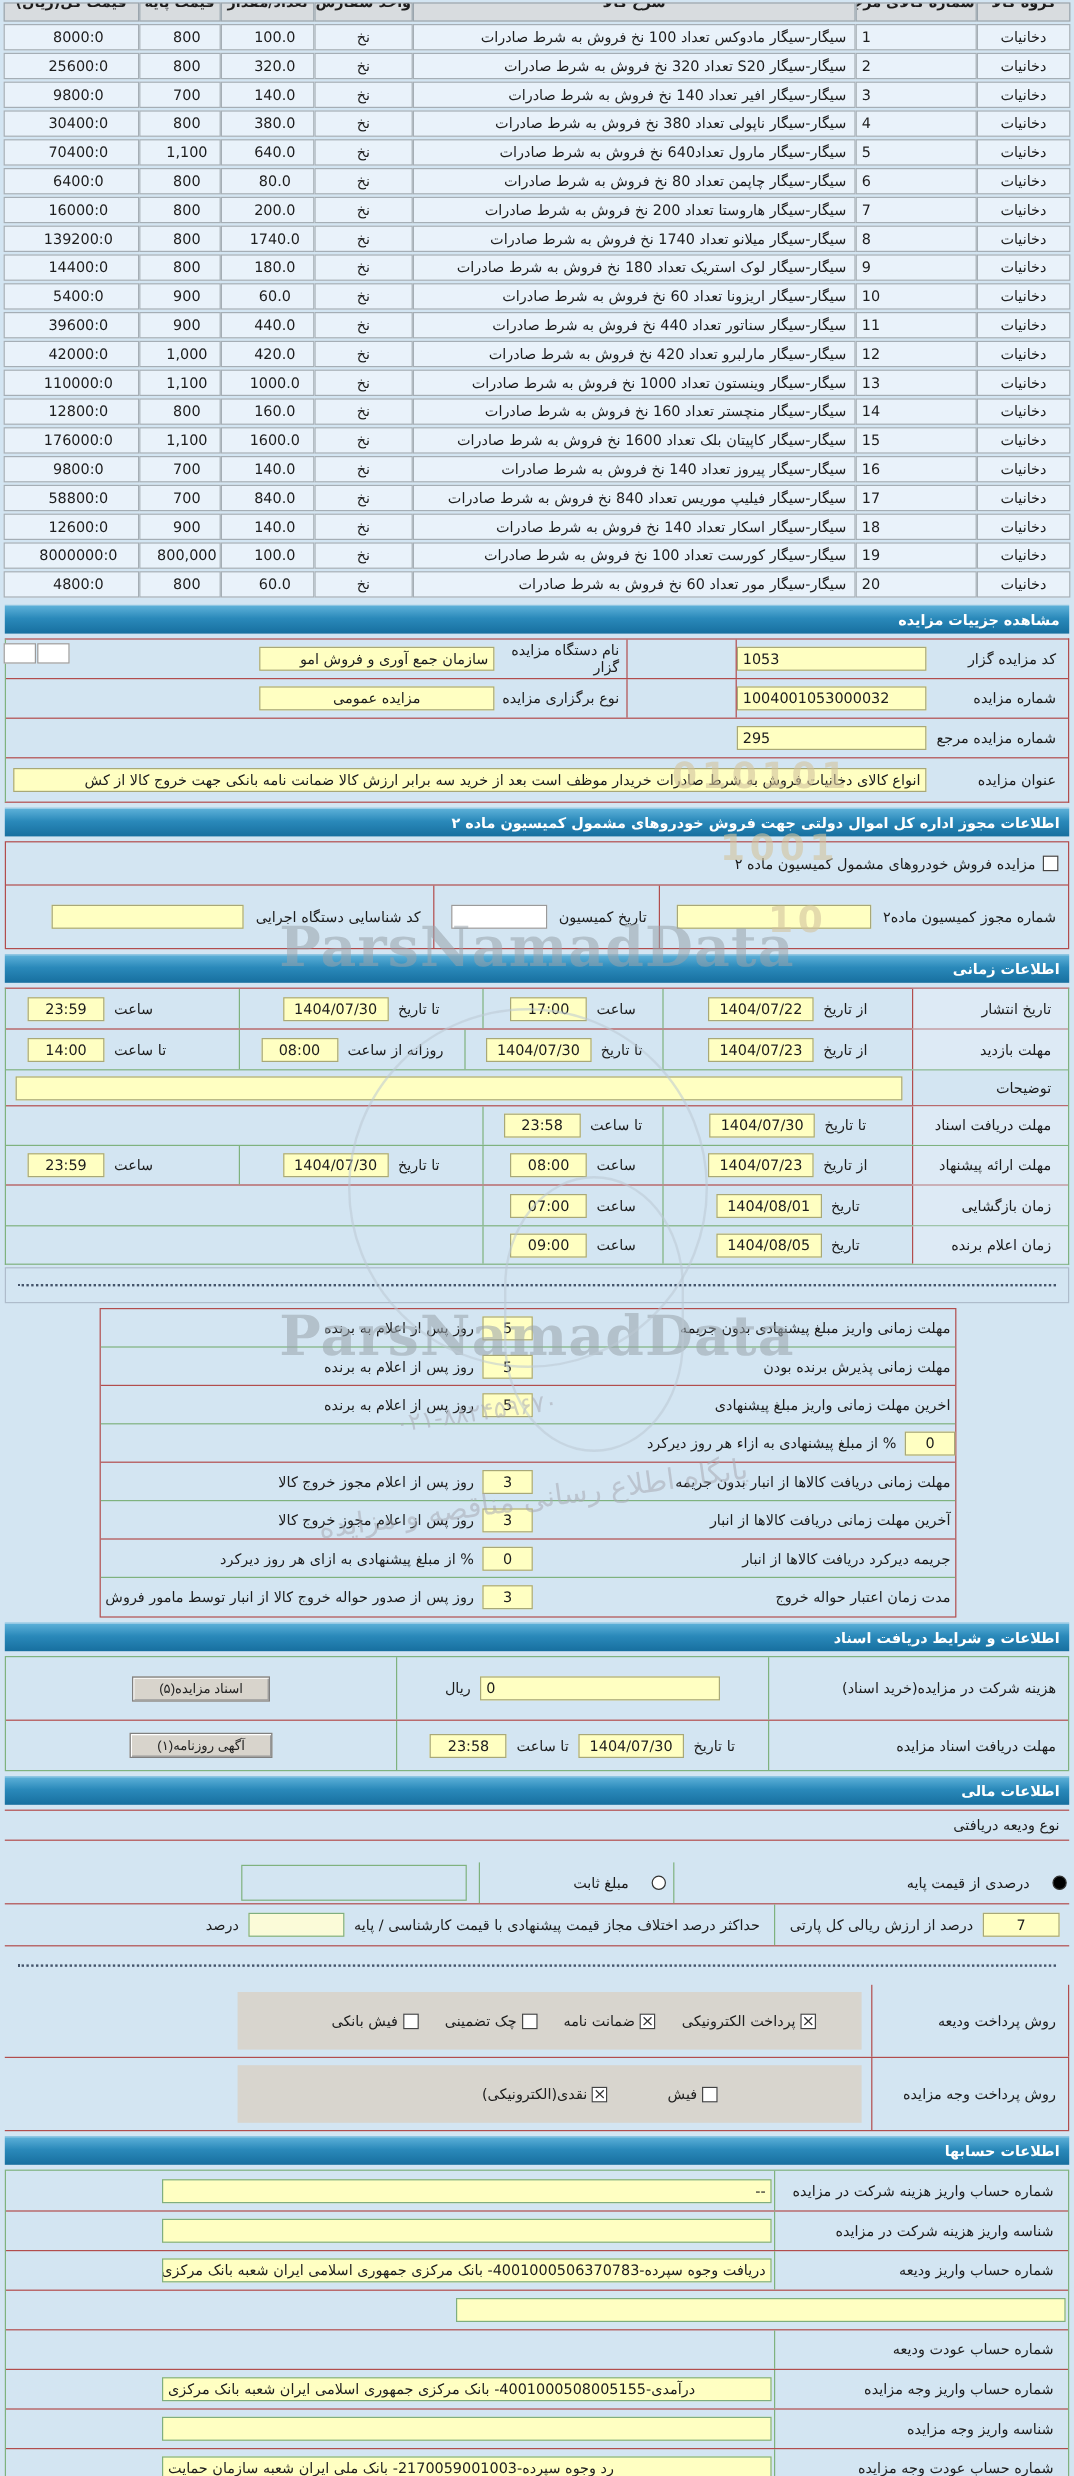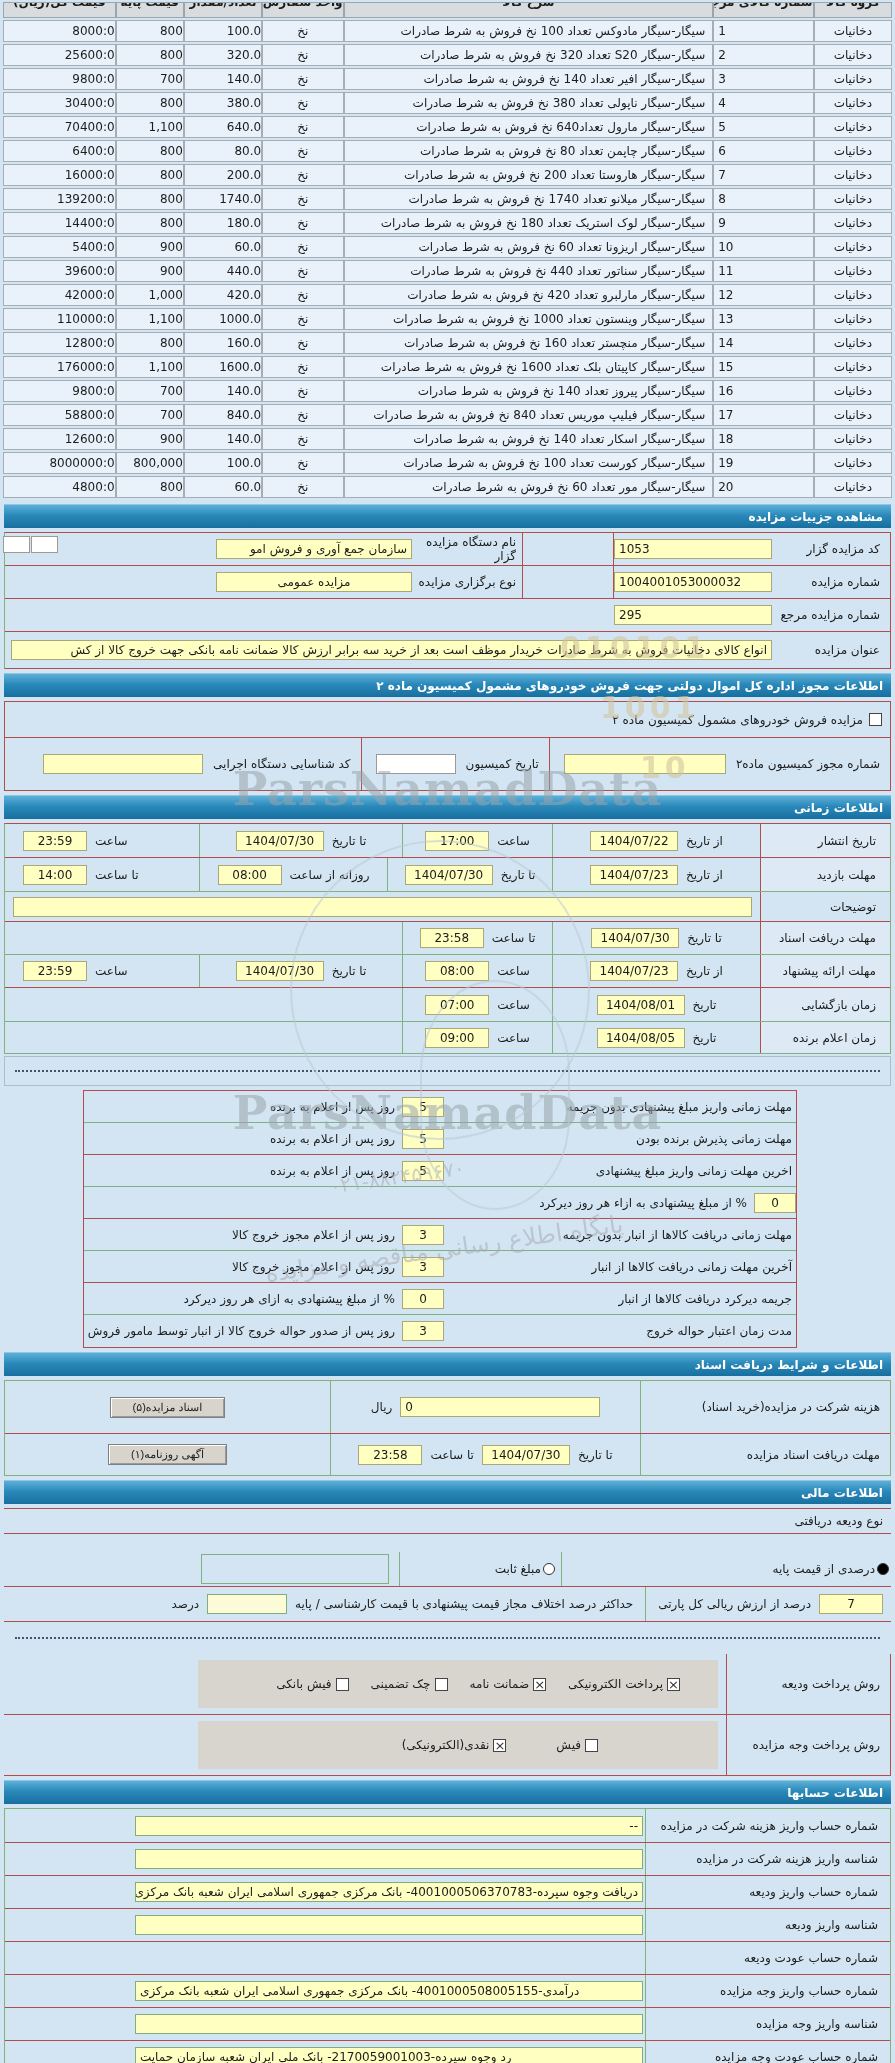--- a/index.html
+++ b/index.html
@@ -9,21 +9,21 @@
   
   .items-wrap { padding:0 3px; }
   table.items { width:100%; border-collapse:separate; border-spacing:0 2px; table-layout:fixed; }
   table.items th { height:13px; overflow:hidden; background:#d8dcdf; border:1px solid #9aa5ad; font-weight:bold; font-size:12px; }
   table.items th span { display:block; transform:translateY(-8px); text-align:center; white-space:nowrap; }
   table.items td { height:22px; background:#e9f2fa; border:1px solid #a5aeb5; font-size:12px; white-space:nowrap; overflow:hidden; }
   td.c0 { text-align:center; }
   td.c1 { text-align:left; direction:ltr; padding-left:4px; }
   td.c2 { text-align:right; padding-right:7px; }
   td.c3 { text-align:center; }
-  td.c4, td.c5, td.c6 { text-align:right; direction:ltr; padding-left:12px; }
+  td.c4, td.c5, td.c6 { text-align:center; direction:ltr; padding-left:12px; }
 
   
   .bar { height:24px; margin:4px 4px 4px 4px; background:linear-gradient(180deg,#5cb0d8 0%,#2a89ba 45%,#176f9f 100%);
          color:#fff; font-weight:bold; font-size:12px; display:flex; align-items:center; padding-right:8px;
          border-top:1px solid #8fc6e2; }
 
   
   .inp { display:inline-block; background:#ffffc2; border:1px solid #a8a878; height:20px; line-height:18px;
          padding:0 4px; overflow:hidden; white-space:nowrap; vertical-align:middle; }
   .inp.white { background:#ffffff; border:1px solid #9a9a9a; }
@@ -92,21 +92,21 @@
   .doc-label { width:250px; flex:none; text-align:right; padding-right:10px; align-self:stretch; display:flex; align-items:center;
                border-left:1px solid #7fb27f; }
   .doc-mid { width:310px; flex:none; display:flex; align-items:center; gap:8px; justify-content:center; align-self:stretch;
              border-left:1px solid #7fb27f; }
   .doc-btn-cell { flex:1; display:flex; align-items:center; justify-content:center; }
 
   
   .fin-label-row { margin:2px 4px 0 4px; border-top:1px solid #b24d4d; border-bottom:1px solid #b24d4d; height:26px;
                    display:flex; align-items:center; padding-right:8px; }
   .radio-row { margin:18px 4px 0 4px; display:flex; align-items:center; height:34px; }
-  .radio-cell { display:flex; align-items:center; gap:2px; align-self:stretch; border-left:1px solid #7fb27f; padding:0 6px; }
+  .radio-cell { display:flex; align-items:center; gap:19px; align-self:stretch; border-left:1px solid #7fb27f; padding:0 6px; }
   .empty-green { width:188px; height:30px; border:1px solid #7fb27f; margin-right:10px; }
   .fin-pct-row { margin:0 4px; border-top:1px solid #b24d4d; border-bottom:1px solid #b24d4d; display:flex; align-items:center;
                  height:36px; gap:8px; padding-right:8px; }
   .fin-pct-row .sep { align-self:stretch; border-left:1px solid #7fb27f; margin:0 4px; }
   .pct-inp { width:64px; }
   .diff-inp { width:80px; background:#fbfbd8; border-color:#7fae7f; }
 
   .method-row { margin:0 4px; display:flex; align-items:stretch; min-height:60px; border-bottom:1px solid #b24d4d; }
   .method-row:first-of-type { border-top:1px solid #b24d4d; }
   .m-label { width:164px; flex:none; display:flex; align-items:center; padding-right:10px; border-right:1px solid #b24d4d; }
@@ -694,21 +694,20 @@
     </div>
     <div class="acc-row">
       <span class="acc-label">شناسه واریز هزینه شرکت در مزایده</span>
       <span class="inp acc-inp ltr"></span>
     </div>
     <div class="acc-row">
       <span class="acc-label">شماره حساب واریز ودیعه</span>
       <span class="inp acc-inp ltr">دریافت وجوه سپرده-4001000506370783- بانک مرکزی جمهوری اسلامی ایران شعبه بانک مرکزی</span>
     </div>
     <div class="acc-row">
-      <span class="acc-label">شناسه واریز ودیعه</span>
       <span class="inp acc-inp ltr"></span>
     </div>
     <div class="acc-row">
       <span class="acc-label">شماره حساب عودت ودیعه</span>
     </div>
     <div class="acc-row">
       <span class="acc-label">شماره حساب واریز وجه مزایده</span>
       <span class="inp acc-inp ltr">درآمدی-4001000508005155- بانک مرکزی جمهوری اسلامی ایران شعبه بانک مرکزی</span>
     </div>
     <div class="acc-row">

